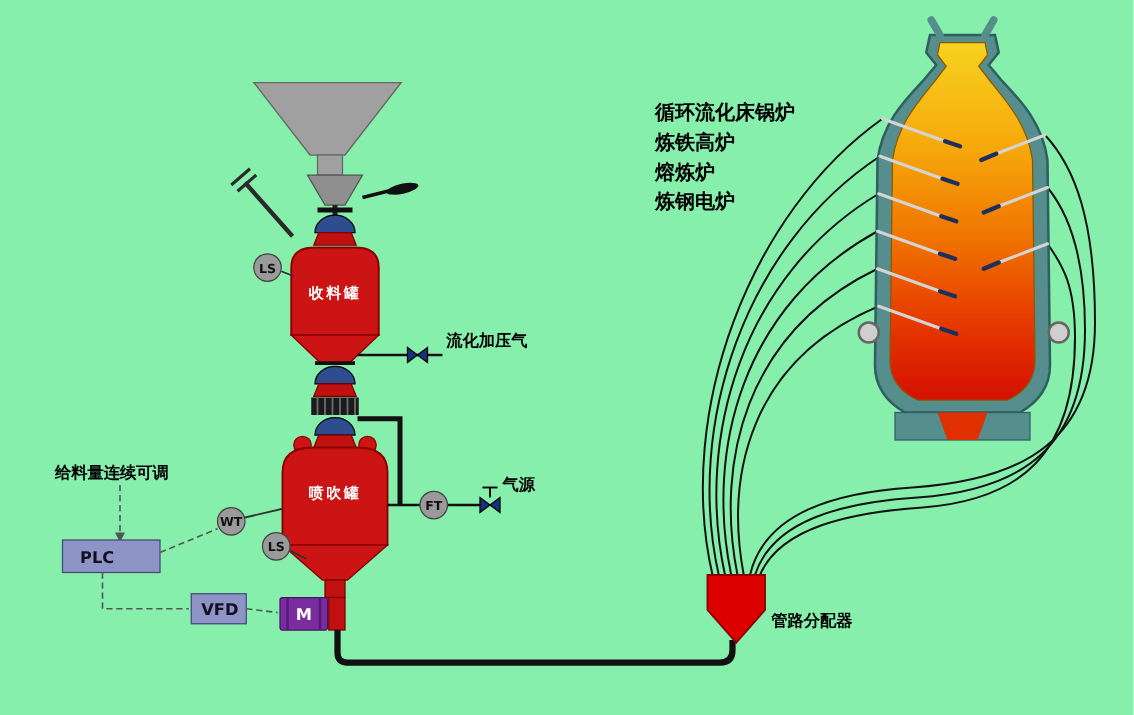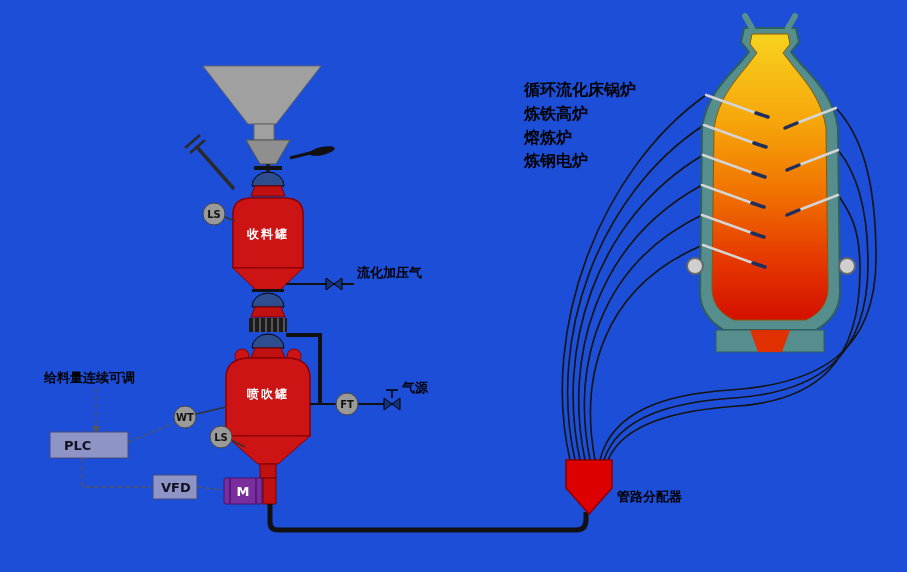--- a/index.html
+++ b/index.html
@@ -1,16 +1,16 @@
 <!DOCTYPE html>
 <html><head>
 <meta charset="utf-8">
 <style>
   html,body{margin:0;padding:0;background:#fff;}
-  .stage{position:relative;width:907px;height:572px;background:#1d4ed8;overflow:hidden;
+  .stage{position:relative;width:907px;height:572px;background:#86efac;overflow:hidden;
          font-family:"DejaVu Sans","Liberation Sans",sans-serif;}
   svg{display:block;}
   text{font-family:"DejaVu Sans","Liberation Sans",sans-serif;}
   .vessel-label{fill:#ffffff;font-size:12px;font-weight:bold;letter-spacing:2px;text-anchor:middle;}
   .sensor-label{fill:#111;font-size:10px;font-weight:bold;text-anchor:middle;}
   .line-label{fill:#000;font-size:13px;font-weight:bold;}
   .app-label{fill:#000;font-size:16px;font-weight:bold;}
   .box-label{fill:#101020;font-size:13px;font-weight:bold;}
   .motor-label{fill:#fff;font-size:13px;font-weight:bold;text-anchor:middle;}
   .pipe{stroke:#141414;stroke-width:1.6;fill:none;}

